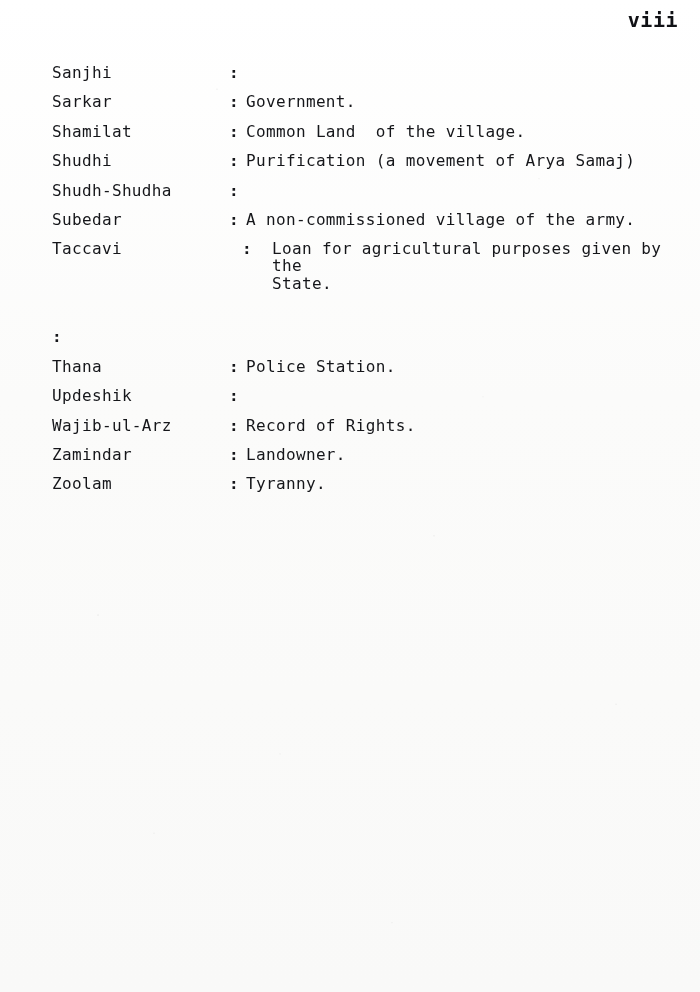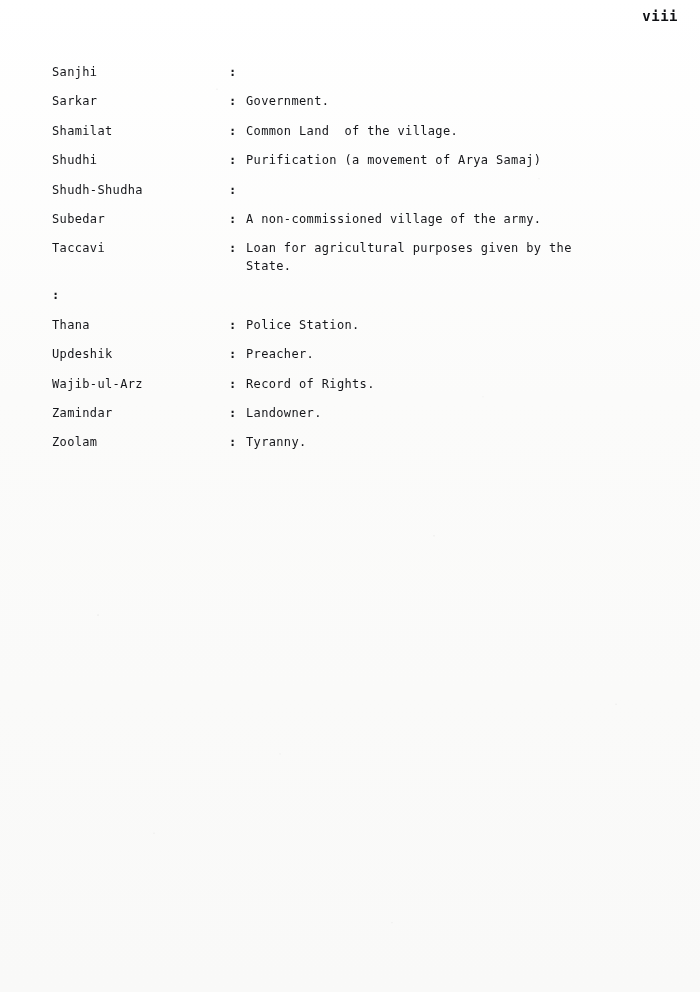--- a/index.html
+++ b/index.html
@@ -35,43 +35,44 @@
       radial-gradient(circle at 69% 40%, rgba(0,0,0,0.024) 0 0.5px, transparent 1.1px),
       radial-gradient(circle at 40% 76%, rgba(0,0,0,0.026) 0 0.5px, transparent 1.1px),
       linear-gradient(180deg, #ffffff 0%, #fbfbfa 40%, #f9f9f8 100%);
     background-repeat: no-repeat;
   }
 
   #folio {
     position: absolute;
     top: 8px;
     right: 22px;
-    font-size: 14px;
+    font-size: 20px;
     font-weight: bold;
     letter-spacing: 0.5px;
     color: #101115;
   }
 
   #glossary {
     position: absolute;
     top: 64px;
     left: 52px;
     right: 34px;
   }
 
   .entry {
     display: flex;
     align-items: flex-start;
     margin-bottom: 12.4px;
-    font-size: 12px;
+    font-size: 16px;
     line-height: 17px;
   }
 
   .entry.wrapped {
-    margin-bottom: 12px;
+    margin-bottom: 36px;
+    gap: 13px;
   }
 
   .term {
     flex: 0 0 auto;
     width: 177px;
     white-space: pre;
     letter-spacing: 0.35px;
   }
 
   .colon {
@@ -138,21 +139,20 @@
         <span class="colon">:</span>
       </div>
       <div class="entry">
         <span class="term">Thana</span>
         <span class="colon">:</span>
         <span class="definition"><span>Police Station.</span></span>
       </div>
       <div class="entry">
         <span class="term">Updeshik</span>
         <span class="colon">:</span>
-        <span class="definition"><span>Preacher.</span></span>
       </div>
       <div class="entry">
         <span class="term">Wajib-ul-Arz</span>
         <span class="colon">:</span>
         <span class="definition"><span>Record of Rights.</span></span>
       </div>
       <div class="entry">
         <span class="term">Zamindar</span>
         <span class="colon">:</span>
         <span class="definition"><span>Landowner.</span></span>

